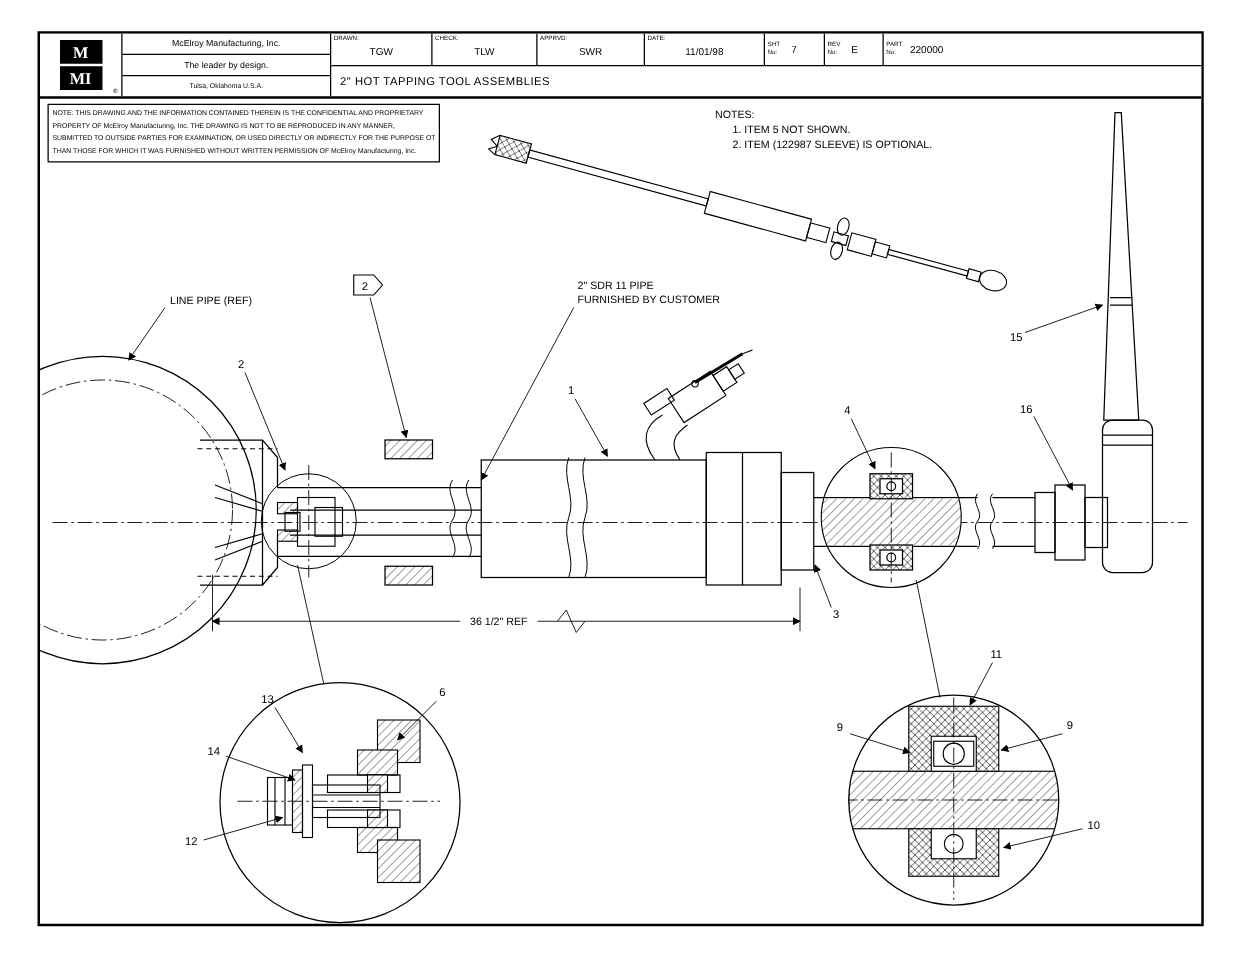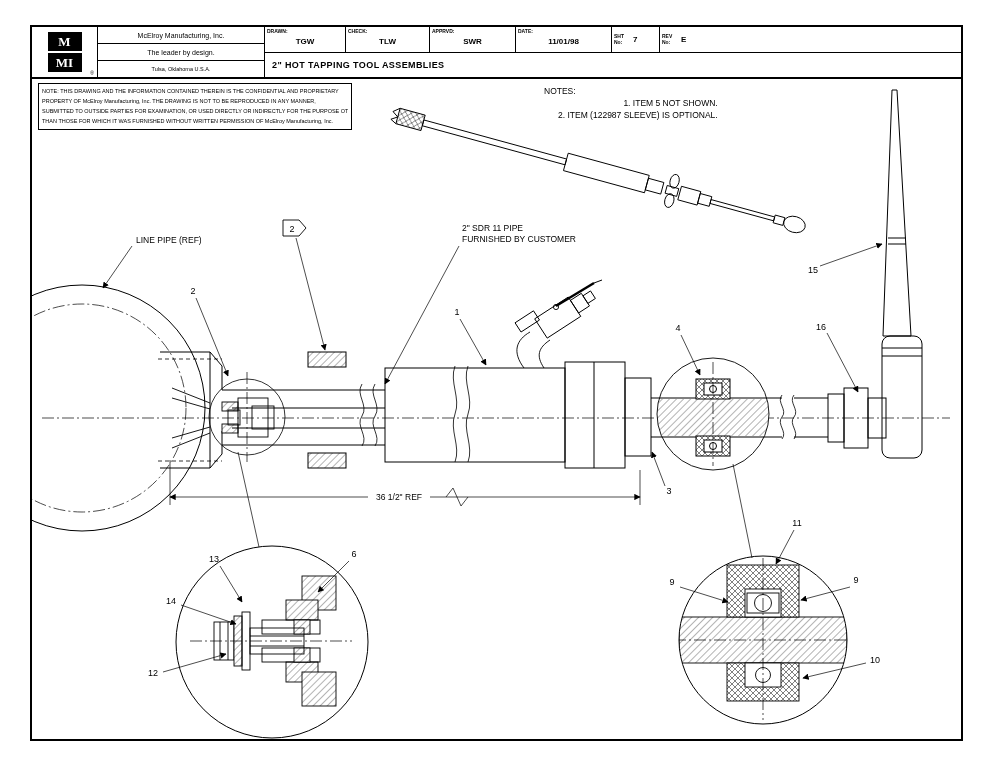--- a/index.html
+++ b/index.html
@@ -8,39 +8,39 @@
   .sheet { position:absolute; left:30px; top:25px; width:933px; height:716px; border:2px solid #000; background:#fff; }
 
   
   .titleblock { position:absolute; left:0; top:0; width:100%; height:52px; border-bottom:2px solid #000; display:flex; background:#fff; z-index:3; }
   .logo-cell { width:66px; border-right:1px solid #000; position:relative; display:flex; flex-direction:column; align-items:center; justify-content:center; gap:2px; }
   .logo-box { width:34px; height:19px; background:#000; color:#fff; display:flex; align-items:center; justify-content:center; font-family:"Liberation Serif",serif; font-weight:bold; font-size:13px; line-height:1; }
   .reg-mark { position:absolute; bottom:1px; right:3px; font-size:5px; }
   .company-cell { width:167px; border-right:1px solid #000; display:flex; flex-direction:column; }
   .company-row { flex:1; display:flex; align-items:center; justify-content:center; font-size:7px; border-bottom:1px solid #000; }
   .company-row:last-child { border-bottom:none; font-size:5.5px; }
-  .fields-area { flex:1; display:flex; flex-direction:column;font-weight:bold; }
+  .fields-area { flex:1; display:flex; flex-direction:column; }
   .tb-row1 { height:26px; display:flex; border-bottom:1px solid #000; }
   .tb-row2 { height:25px; display:flex; align-items:center; padding-left:7px; font-size:9px; letter-spacing:0.4px; }
   .tb-cell { position:relative; border-right:1px solid #000; height:100%; }
   .tb-cell:last-child { border-right:none; }
   .tb-lbl { position:absolute; top:1px; left:2px; font-size:5px; }
   .tb-val { width:100%; height:100%; display:flex; align-items:center; justify-content:center; font-size:8px; padding-top:5px; }
   .pair { display:flex; align-items:center; padding-left:2px; gap:3px; }
   .pair .tb-lbl { position:static; width:16px; line-height:1.35; }
   .pair .tb-val { width:auto; height:auto; padding:0; display:block; }
   .w-drawn{width:81px}.w-check{width:84px}.w-apprvd{width:86px}.w-date{width:96px}.w-sht{width:48px}.w-rev{width:47px}.w-part{flex:1}
 
   
   .prop-note { position:absolute; left:6px; top:56px; width:314px; height:47px; border:1px solid #000; font-size:5.5px; line-height:10px; padding:2px 3px; z-index:3; background:#fff; }
   .prop-note span { display:block; white-space:nowrap; overflow:hidden; }
 
   
-  .notes { position:absolute; left:512px; top:58px; font-size:8.5px; line-height:12px; z-index:3; }
-  .notes .note-item { padding-left:14px;text-align:right; }
+  .notes { position:absolute; left:540px; top:58px; font-size:8.5px; line-height:12px; z-index:3; }
+  .notes .note-item { padding-left:14px; }
 
   
   svg.drawing { position:absolute; inset:0; width:993px; height:768px; z-index:2; pointer-events:none; }
   svg text { font-family:"Liberation Sans",sans-serif; fill:#000; stroke:none; }
   .lab { font-size:8.5px; }
   .num { font-size:9px; }
   .dim { font-size:8.5px; }
   .cl { stroke-dasharray:12 3 2 3; stroke-width:0.7; }
   .hid { stroke-dasharray:4 3; stroke-width:0.8; }
   .ldr { stroke-width:0.7; }
@@ -326,20 +326,24 @@
             <span class="tb-val">11/01/98</span>
           </div>
           <div class="tb-cell w-sht pair">
             <span class="tb-lbl">SHT No:</span>
             <span class="tb-val">7</span>
           </div>
           <div class="tb-cell w-rev pair">
             <span class="tb-lbl">REV No:</span>
             <span class="tb-val">E</span>
           </div>
+          <div class="tb-cell w-part pair">
+            <span class="tb-lbl">PART No:</span>
+            <span class="tb-val">220000</span>
+          </div>
         </div>
         <div class="tb-row2">2" HOT TAPPING TOOL ASSEMBLIES</div>
       </div>
     </div>
 
     <div class="prop-note">
       <span>NOTE: THIS DRAWING AND THE INFORMATION CONTAINED THEREIN IS THE CONFIDENTIAL AND PROPRIETARY</span>
       <span>PROPERTY OF McElroy Manufacturing, Inc. THE DRAWING IS NOT TO BE REPRODUCED IN ANY MANNER,</span>
       <span>SUBMITTED TO OUTSIDE PARTIES FOR EXAMINATION, OR USED DIRECTLY OR INDIRECTLY FOR THE PURPOSE OTHER</span>
       <span>THAN THOSE FOR WHICH IT WAS FURNISHED WITHOUT WRITTEN PERMISSION OF McElroy Manufacturing, Inc.</span>

